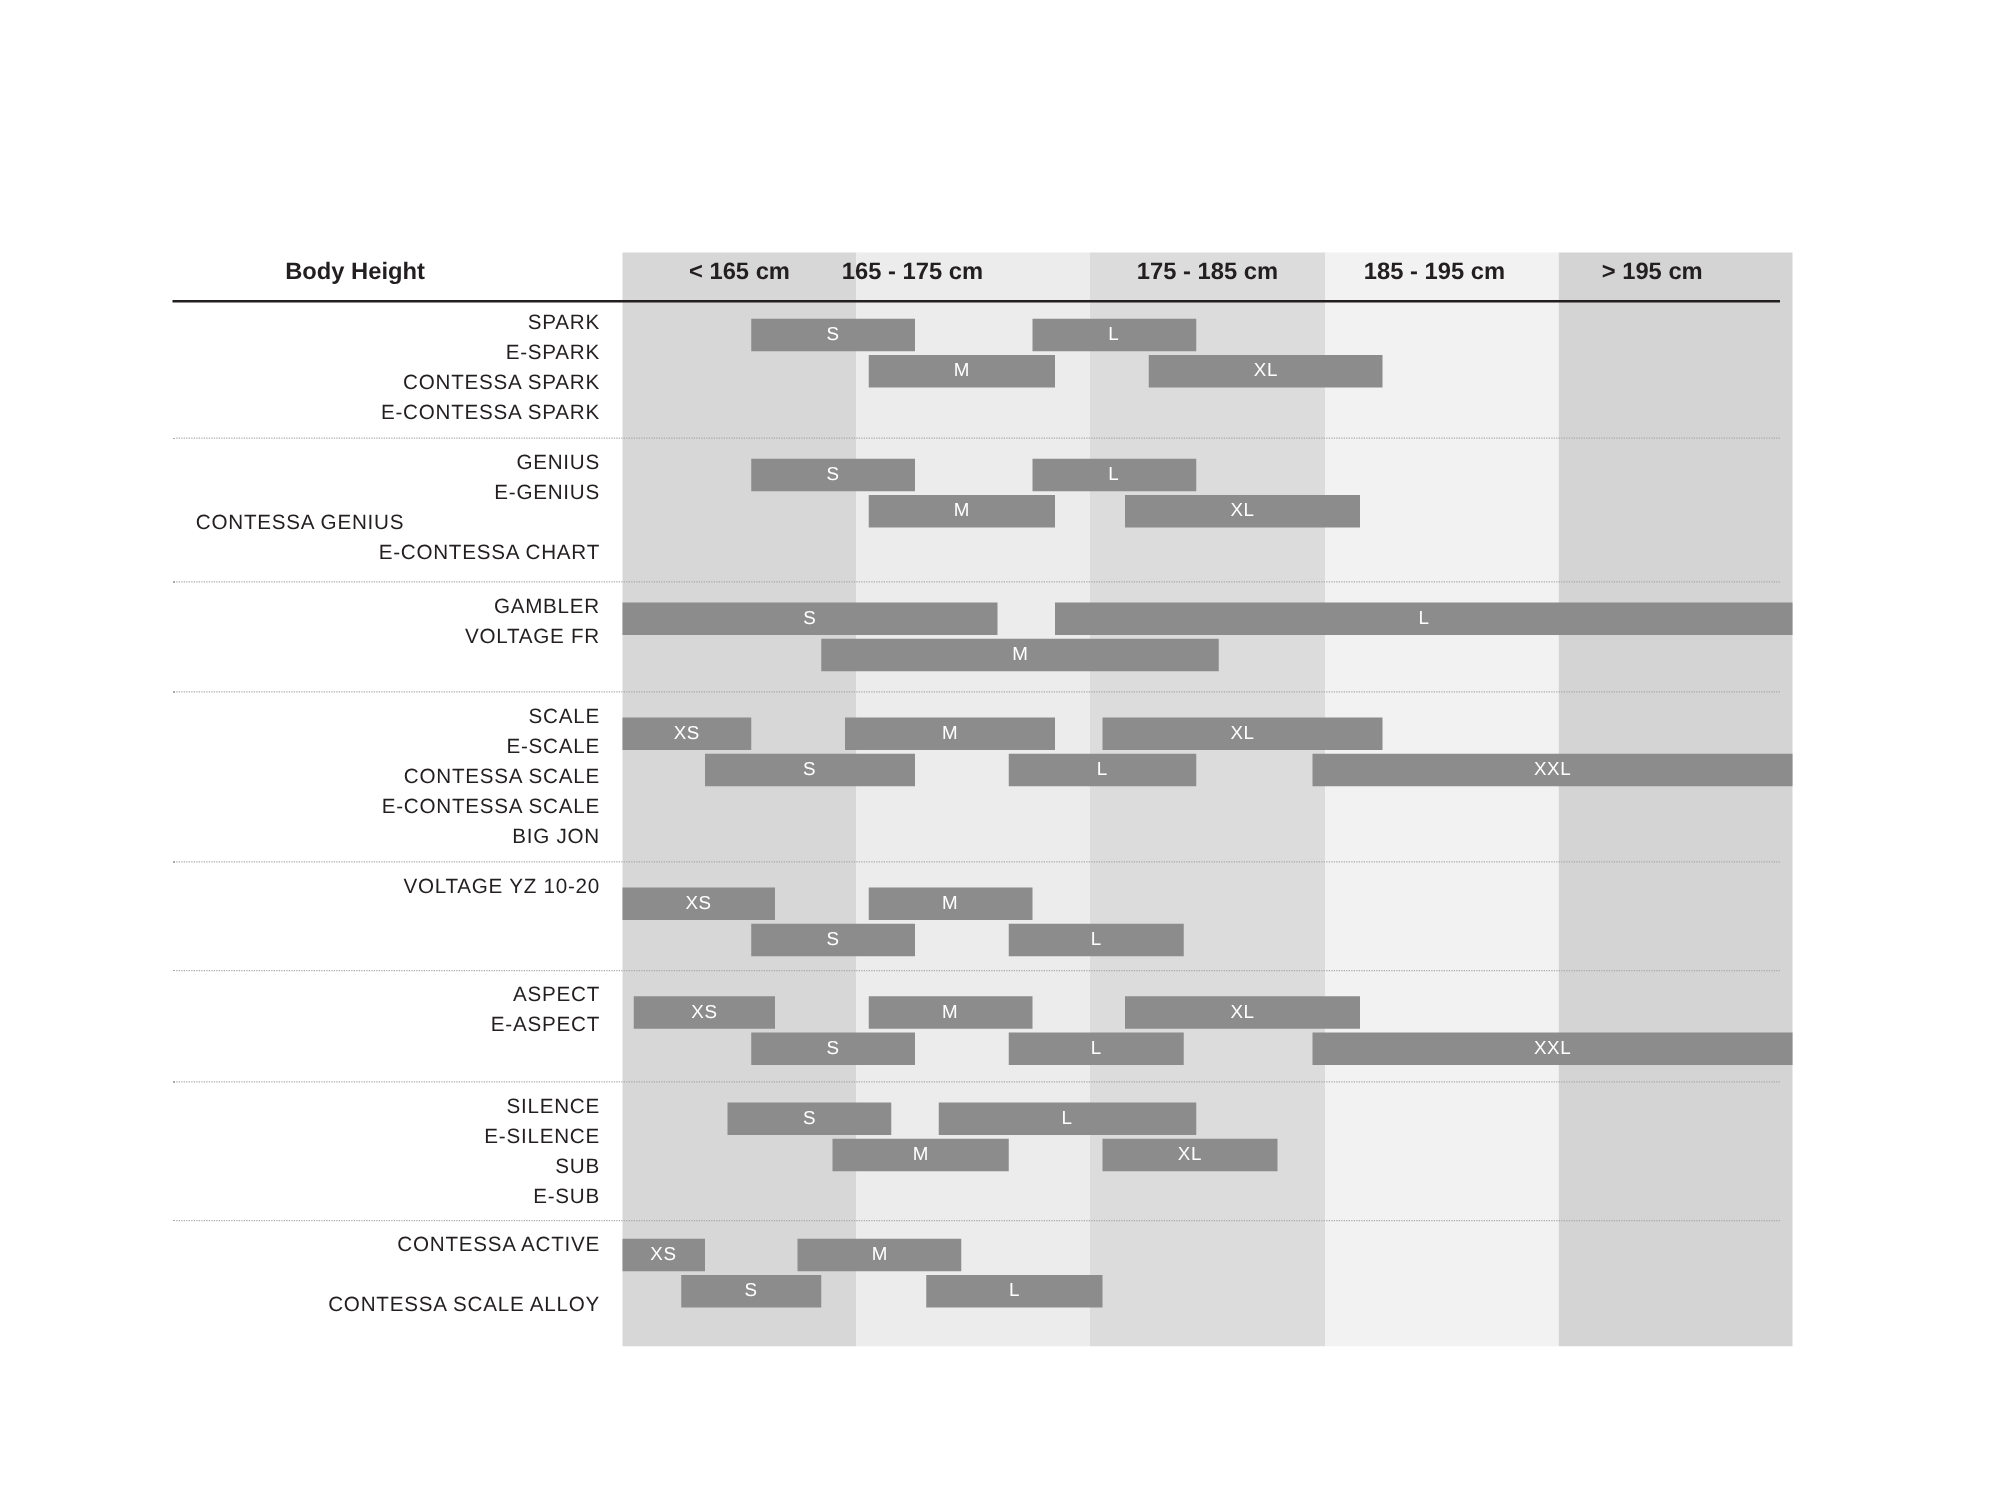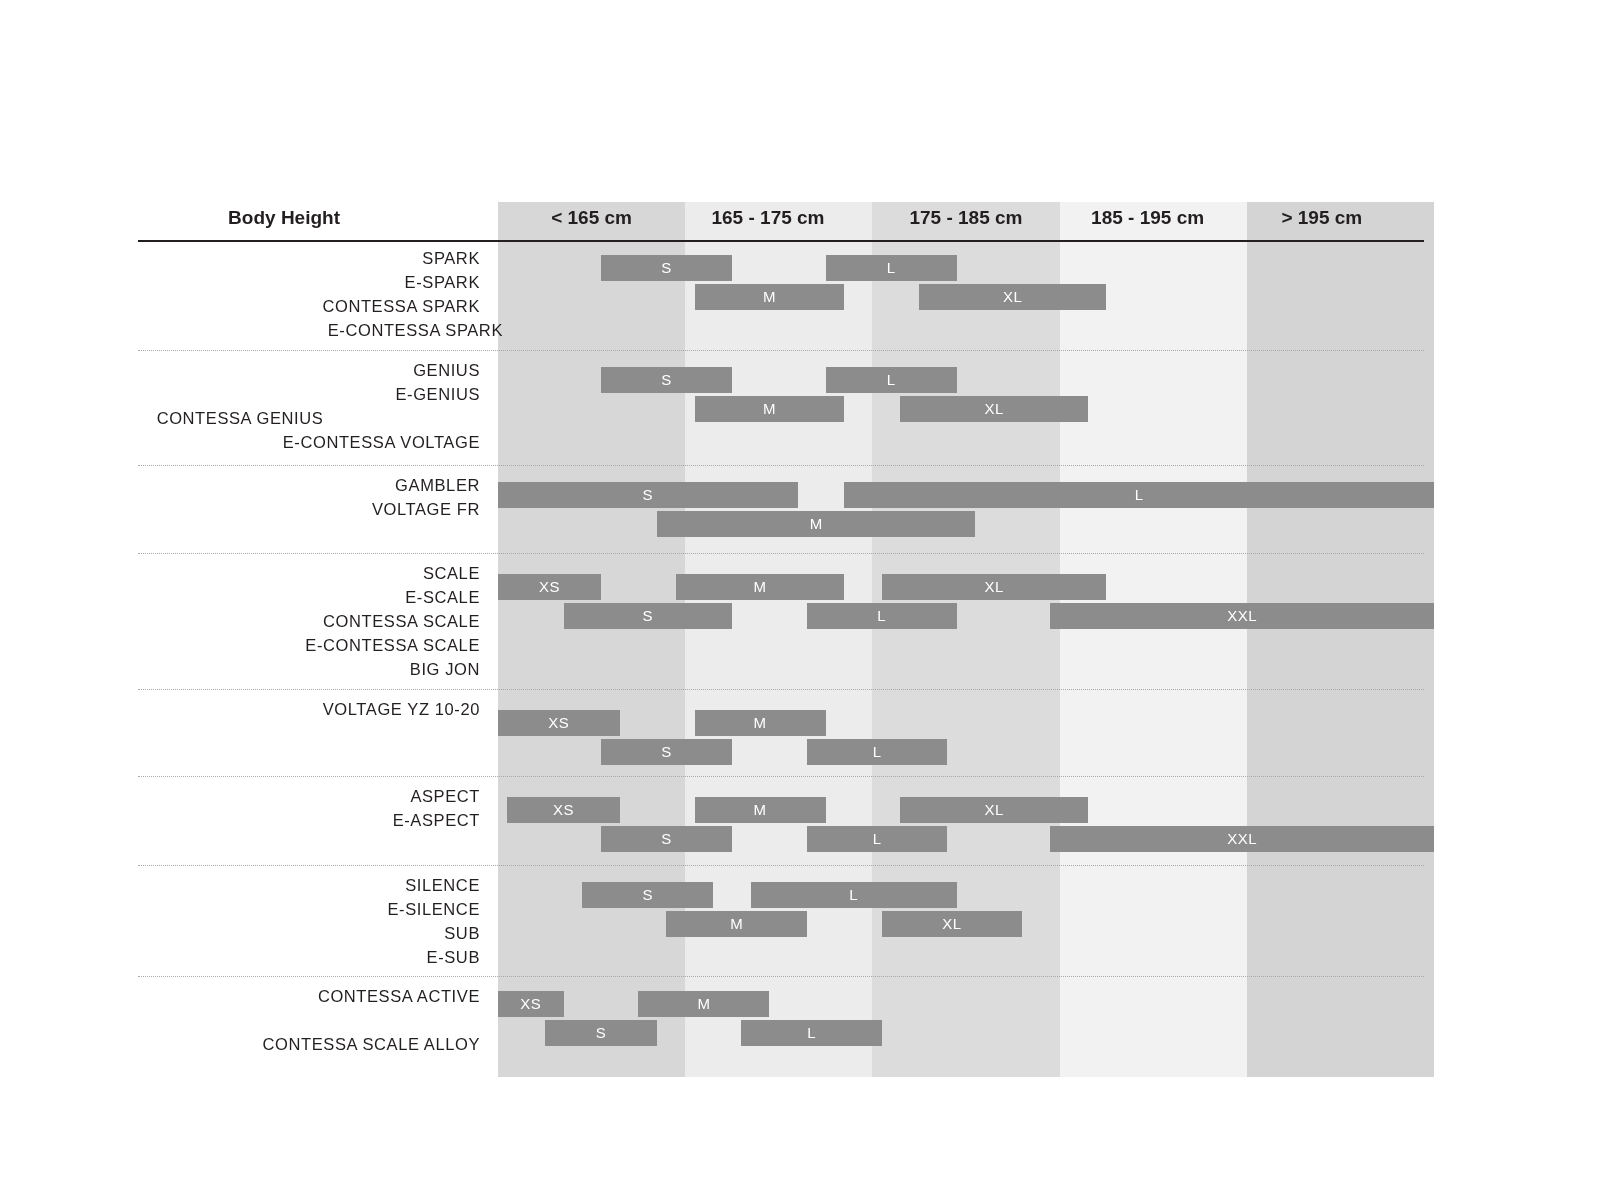--- a/index.html
+++ b/index.html
@@ -112,41 +112,41 @@
       <div class="band" style="left: 498px; width: 187.2px; background: rgb(215, 215, 215);"></div>
       <div class="band" style="left: 685.2px; width: 187.2px; background: rgb(236, 236, 236);"></div>
       <div class="band" style="left: 872.4px; width: 187.2px; background: rgb(220, 220, 220);"></div>
       <div class="band" style="left: 1059.6px; width: 187.2px; background: rgb(242, 242, 242);"></div>
       <div class="band" style="left: 1246.8px; width: 187.2px; background: rgb(212, 212, 212);"></div>
     </div>
 
   <div class="body-height-label">Body Height</div>
   <div id="col-headers">
       <div class="col-header" style="left: 498px; width: 187.2px;">&lt; 165 cm</div>
-      <div class="col-header" style="left: 682px; width: 172px;">165 - 175 cm</div>
+      <div class="col-header" style="left: 644px; width: 172px;">165 - 175 cm</div>
       <div class="col-header" style="left: 872.4px; width: 187.2px;">175 - 185 cm</div>
       <div class="col-header" style="left: 1059.6px; width: 176px;">185 - 195 cm</div>
       <div class="col-header" style="left: 1246.8px; width: 150px;">&gt; 195 cm</div>
     </div>
   <div class="header-rule"></div>
 
   <div id="rows">
       <div class="model-label" style="top: 246px;">SPARK</div>
       <div class="model-label" style="top: 270px;">E-SPARK</div>
       <div class="model-label" style="top: 294px;">CONTESSA SPARK</div>
-      <div class="model-label" style="top: 318px; margin-left: 23px;">E-CONTESSA SPARK</div>
+      <div class="model-label" style="top: 318px;">E-CONTESSA SPARK</div>
       <div class="bar" style="left: 600.96px; width: 131.04px; top: 255px;">S</div>
       <div class="bar" style="left: 694.56px; width: 149.76px; top: 284px;">M</div>
       <div class="bar" style="left: 825.6px; width: 131.04px; top: 255px;">L</div>
       <div class="bar" style="left: 919.2px; width: 187.2px; top: 284px;">XL</div>
       <div class="sep" style="top: 350px;"></div>
       <div class="model-label" style="top: 358px;">GENIUS</div>
       <div class="model-label" style="top: 382px;">E-GENIUS</div>
       <div class="model-label" style="top: 406px; text-align: center;">CONTESSA GENIUS</div>
-      <div class="model-label" style="top: 430px;">E-CONTESSA VOLTAGE</div>
+      <div class="model-label" style="top: 430px;">E-CONTESSA CHART</div>
       <div class="bar" style="left: 600.96px; width: 131.04px; top: 367px;">S</div>
       <div class="bar" style="left: 694.56px; width: 149.76px; top: 396px;">M</div>
       <div class="bar" style="left: 825.6px; width: 131.04px; top: 367px;">L</div>
       <div class="bar" style="left: 900.48px; width: 187.2px; top: 396px;">XL</div>
       <div class="sep" style="top: 465px;"></div>
       <div class="model-label" style="top: 473px;">GAMBLER</div>
       <div class="model-label" style="top: 497px;">VOLTAGE FR</div>
       <div class="bar" style="left: 498px; width: 299.52px; top: 482px;">S</div>
       <div class="bar" style="left: 657.12px; width: 318.24px; top: 511px;">M</div>
       <div class="bar" style="left: 844.32px; width: 589.68px; top: 482px;">L</div>

